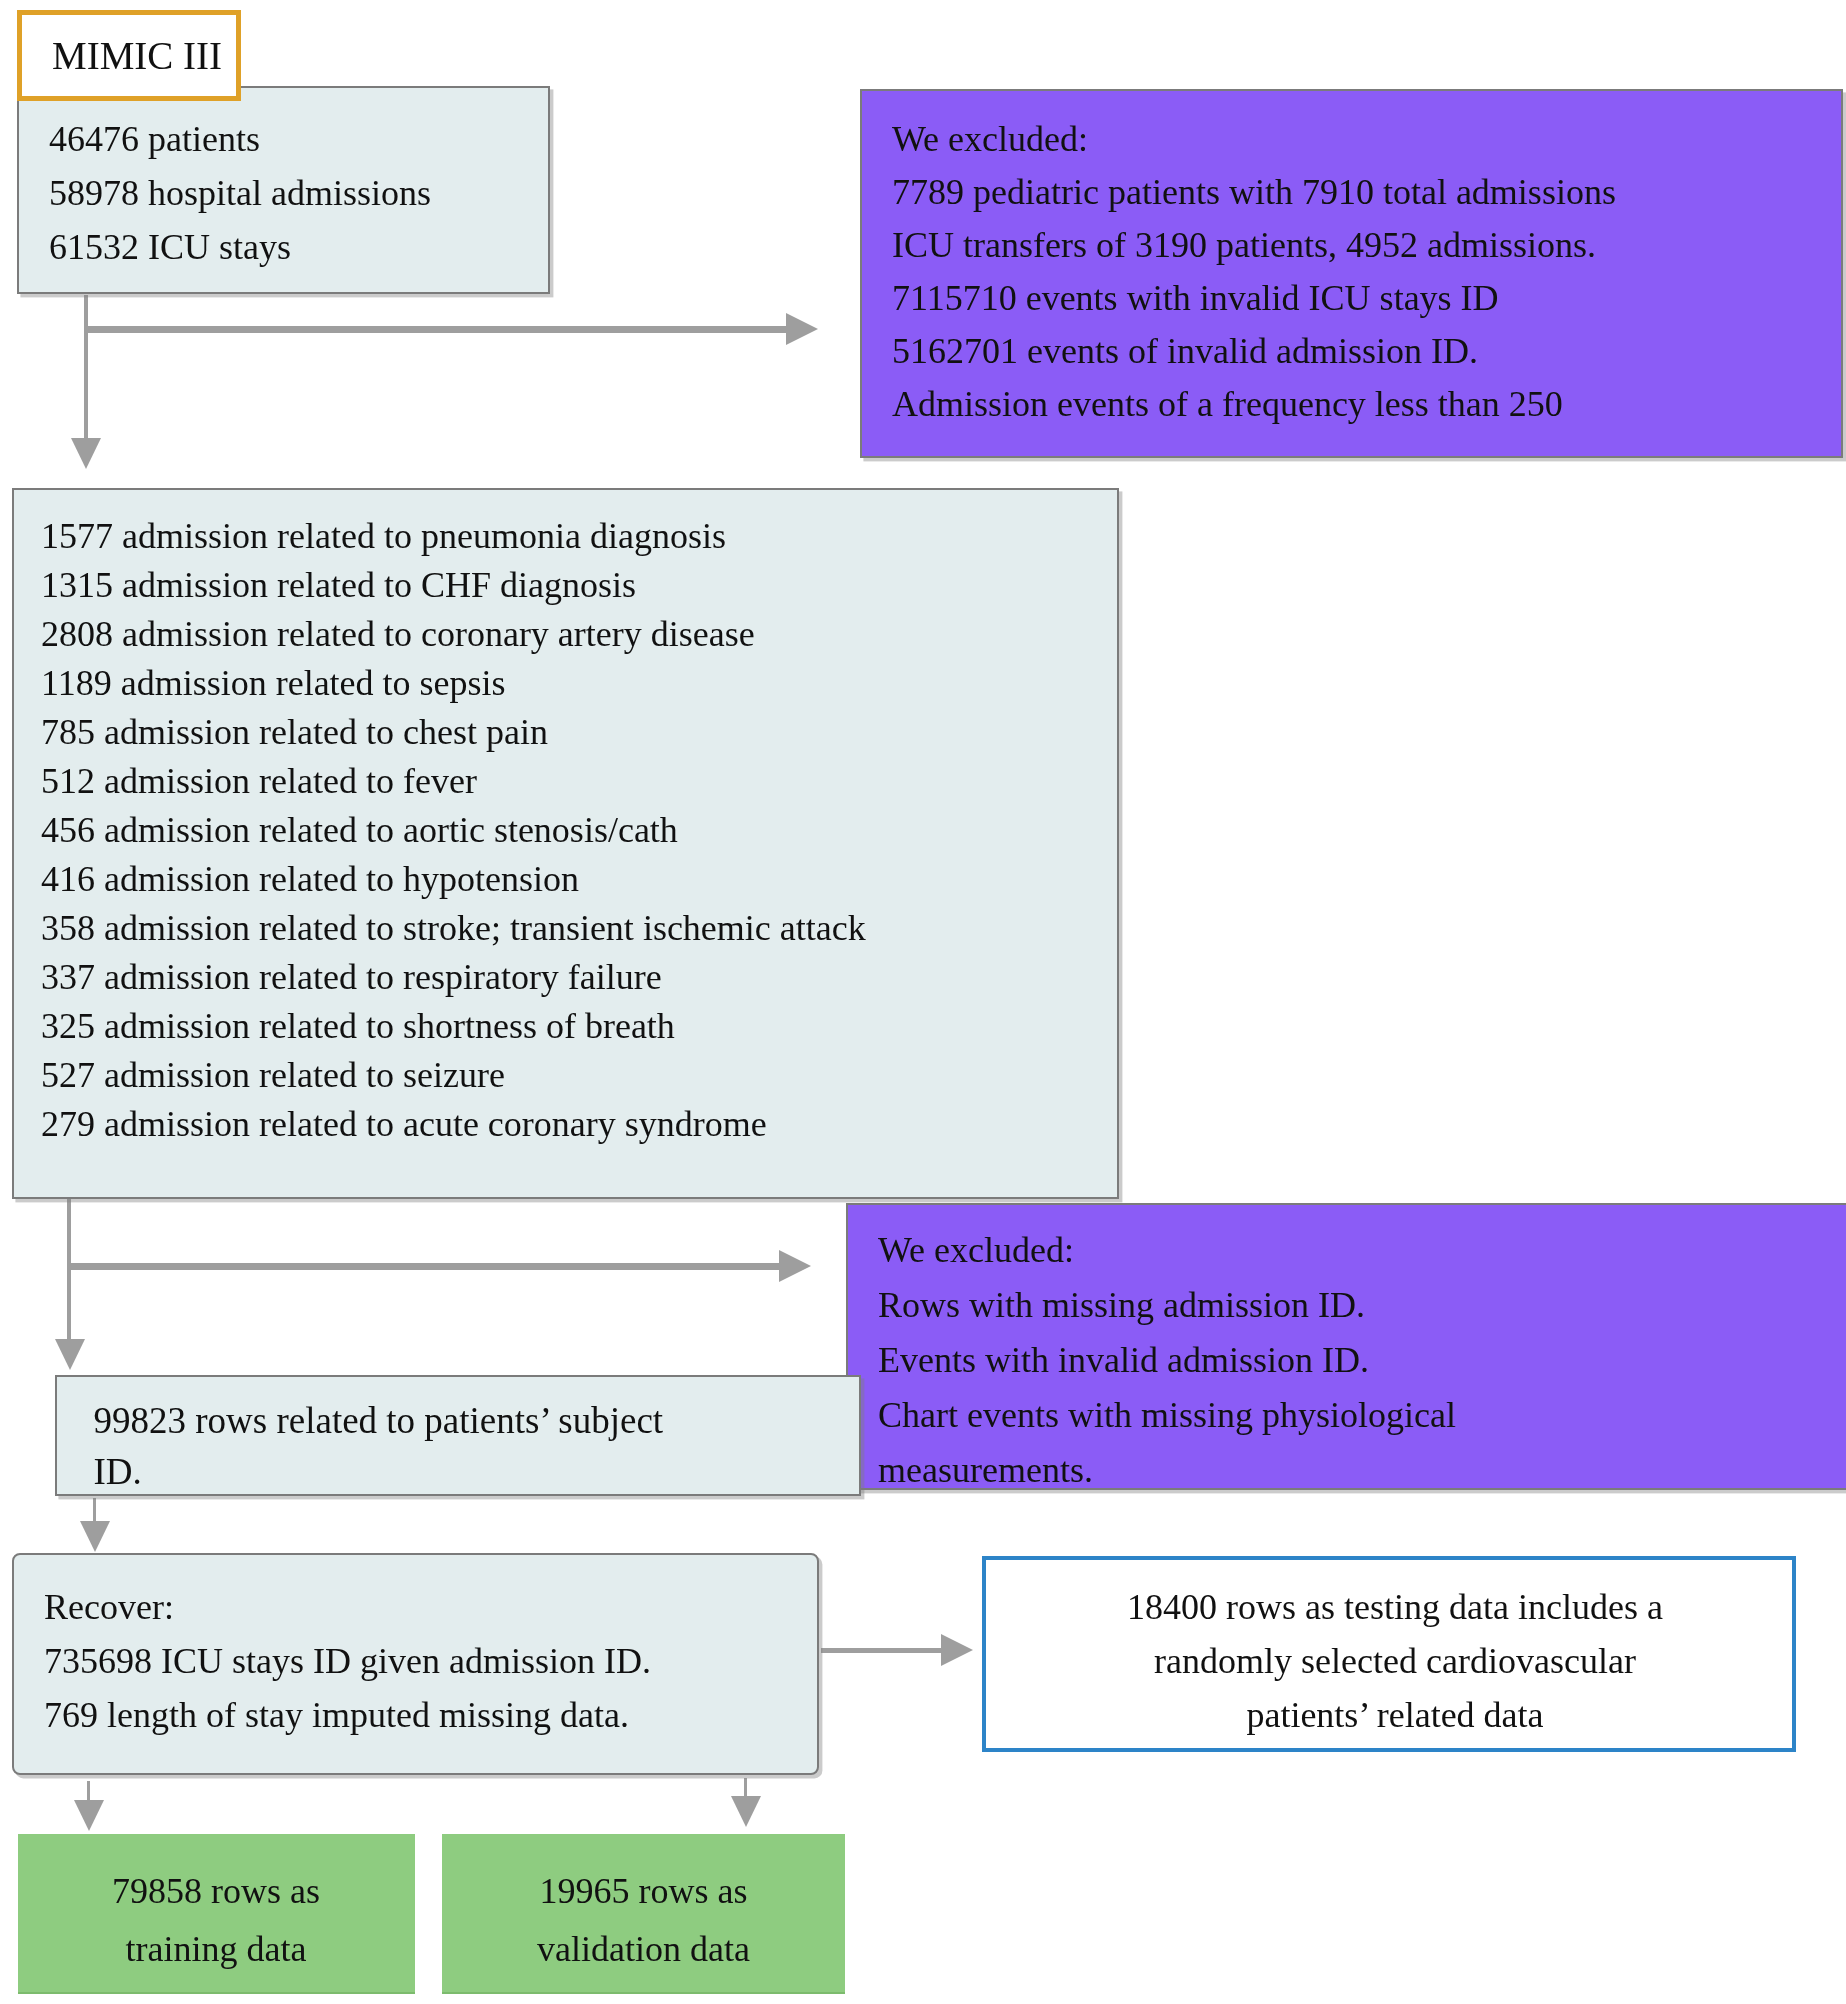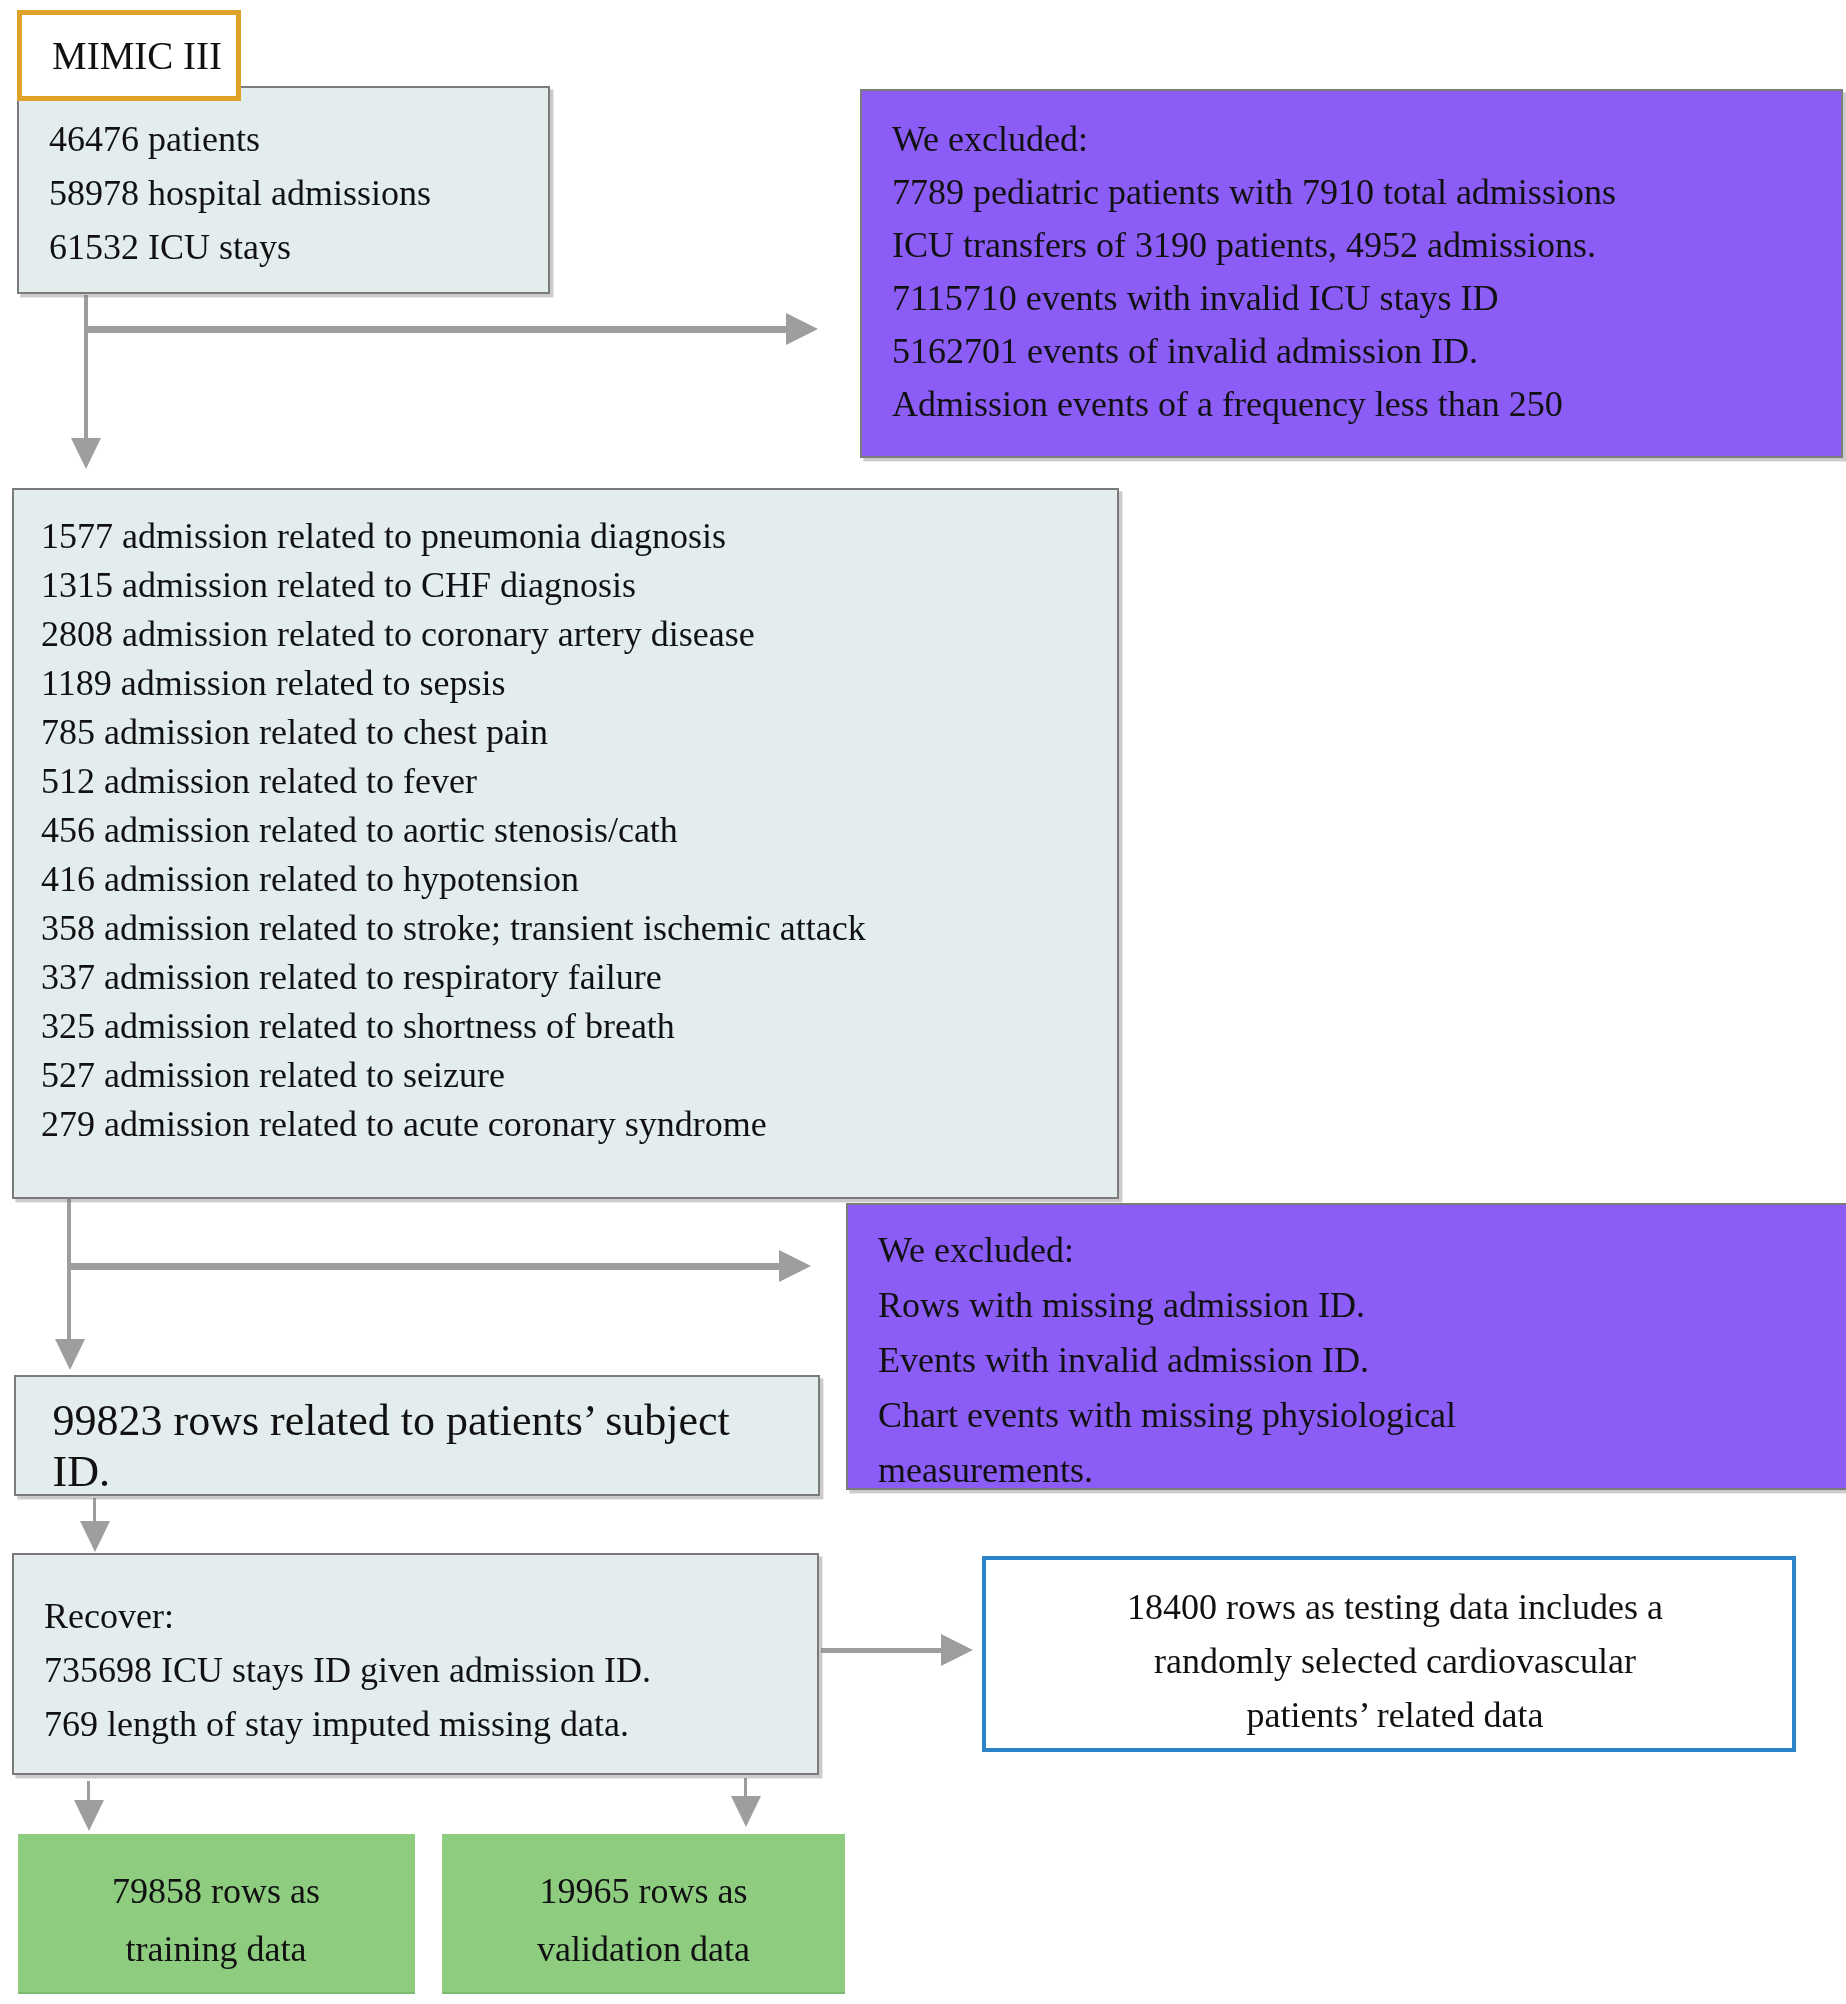--- a/index.html
+++ b/index.html
@@ -26,22 +26,22 @@
   }
   .green-box{
     background:#8ecc80;border-bottom:2.7px solid #7cbb6d;text-align:center;
   }
   .bline{display:block;white-space:nowrap;}
   .t-title{font-size:39px;line-height:81px;padding-left:30px;}
   .t-src{font-size:36px;line-height:54px;padding:23.6px 0 0 30px;}
   .t-ex1{font-size:36px;line-height:53px;padding:21.6px 0 0 30px;}
   .t-diag{font-size:36px;line-height:49px;padding:21.6px 0 0 27px;}
   .t-ex2{font-size:36px;line-height:55px;padding:17.5px 0 0 30px;}
-  .t-subj{font-size:44px;line-height:51px;padding:17.5px 0 0 37px;}
-  .t-rec{font-size:36px;line-height:54px;padding:34px 0 0 30px;}
+  .t-subj{font-size:37px;line-height:51px;padding:17.5px 0 0 37px;margin-left:41px;}
+  .t-rec{font-size:36px;line-height:54px;padding:25px 0 0 30px;border-radius:8px;}
   .t-test{font-size:36px;line-height:54px;padding-top:20px;padding-left:12px;}
   .t-test .bline{white-space:nowrap;}
   .t-green{font-size:36px;line-height:58px;padding-top:28px;}
   .shaft{position:absolute;background:#9e9e9e;}
   .head-down{
     position:absolute;width:0;height:0;
     border-left:15px solid transparent;border-right:15px solid transparent;
     border-top:31px solid #9e9e9e;
   }
   .head-right{

